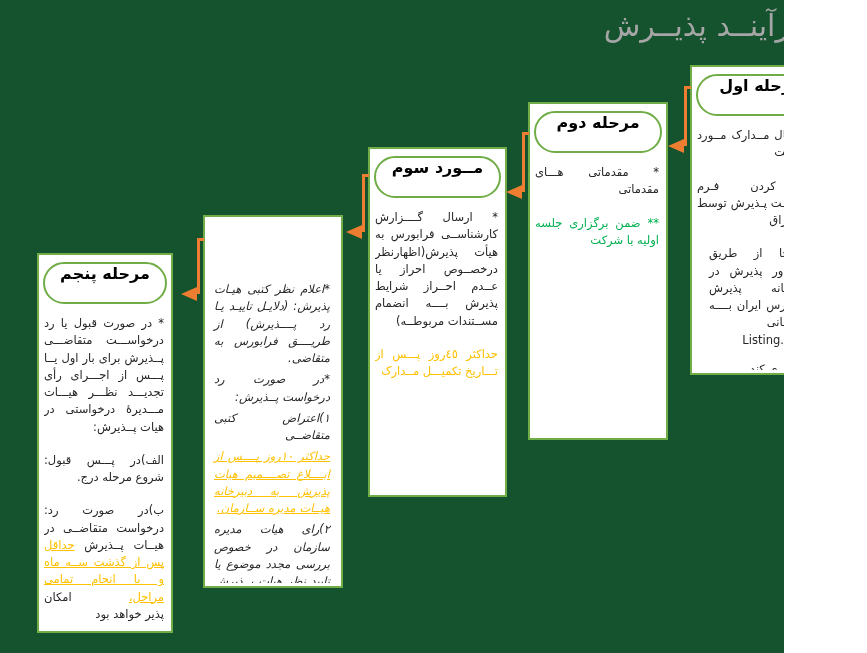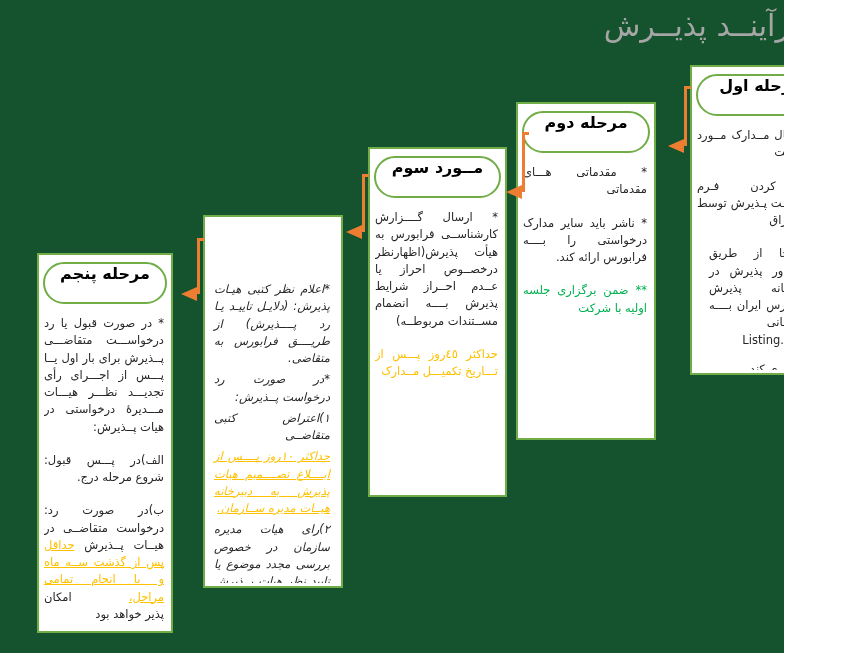--- a/index.html
+++ b/index.html
@@ -43,21 +43,21 @@
   #arrow-1{left:668px;top:86px;width:24px;height:68px;}
   #arrow-1 .v{height:60px;} #arrow-1 .head{top:53px;}
   #arrow-2{left:506px;top:132px;width:24px;height:68px;}
   #arrow-2 .v{height:60px;} #arrow-2 .head{top:53px;}
   #arrow-3{left:346px;top:174px;width:24px;height:66px;}
   #arrow-3 .v{height:58px;} #arrow-3 .head{top:51px;}
   #arrow-4{left:181px;top:238px;width:24px;height:64px;}
   #arrow-4 .v{height:56px;} #arrow-4 .head{top:49px;}
 
   #stage-1{left:690px;top:65px;width:141px;height:310px;}
-  #stage-2{left:516px;top:102px;width:140px;height:338px;padding-left:18px;}
+  #stage-2{left:528px;top:102px;width:140px;height:338px;padding-left:18px;}
   #stage-3{left:368px;top:147px;width:139px;height:350px;}
   #stage-4{left:203px;top:215px;width:140px;height:373px;}
   #stage-4 .stage-body p{margin:4px;font-style:italic;}
   #stage-5{left:37px;top:253px;width:136px;height:380px;}
 </style>
 </head>
 <body>
 
 <div id="canvas">
 
@@ -74,21 +74,20 @@
       <p class="tight u">بارگذاری کند</p>
     </div>
   </div>
 
   <div class="stage" id="stage-2">
     <div class="badge">
       <span>مرحله دوم</span>
     </div>
     <div class="stage-body">
       <p>* مقدماتی هـــای مقدماتی</p>
-      <p>* ناشر باید سایر مدارک درخواستی را بــــه فرابورس ارائه کند.</p>
       <p class="green-text">** ضمن برگزاری جلسه اولیه با شرکت</p>
     </div>
   </div>
 
   <div class="stage" id="stage-3">
     <div class="badge">
       <span>مــورد سوم</span>
     </div>
     <div class="stage-body">
       <p>* ارسال گــــزارش کارشناســی فرابورس به هیأت پذیرش(اظهارنظر درخصــوص احراز یا عــدم احــراز شرایط پذیرش بــــه انضمام مســتندات مربوطــه)</p>

